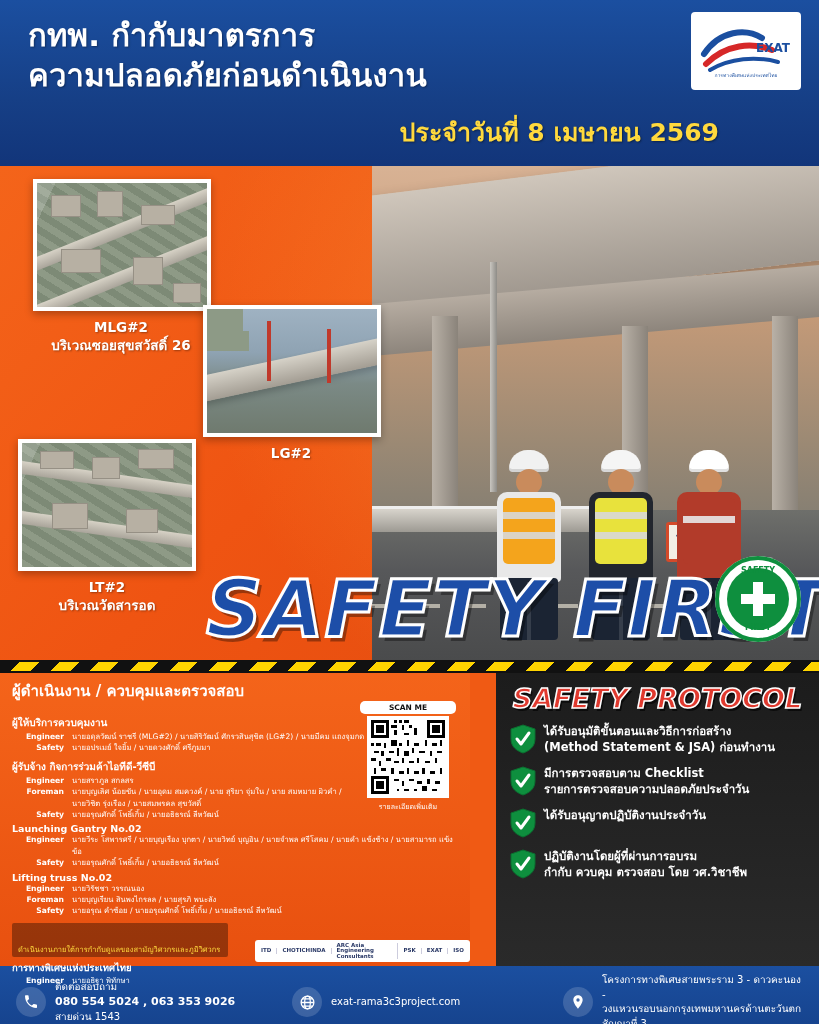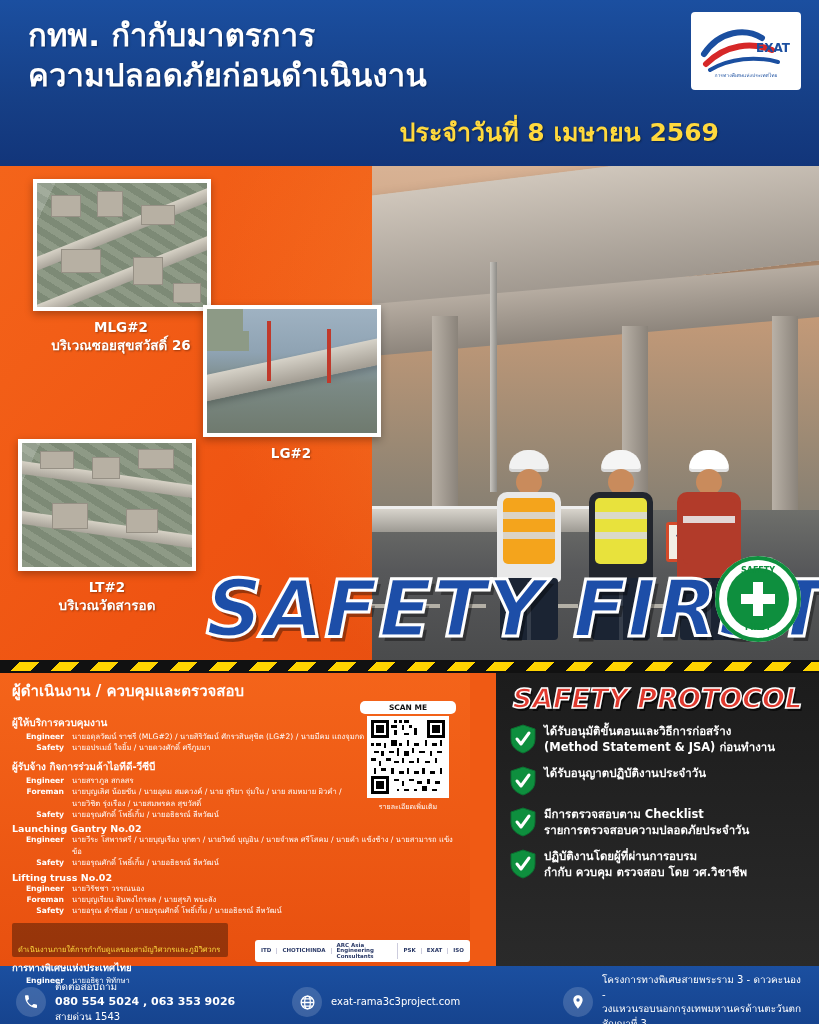--- a/index.html
+++ b/index.html
@@ -654,32 +654,32 @@
 (Method Statement &amp; JSA) ก่อนทำงาน</div>
       </div>
 
       <div class="proto">
         <span class="shield">
           <svg width="26" height="30" viewBox="0 0 26 30">
             <path d="M13 1 L25 5 V15 C25 23 19 27 13 29 C7 27 1 23 1 15 V5 Z" fill="#0e8f3e" stroke="#0b6f30" stroke-width="1"></path>
             <path d="M7 15 L11 20 L19 9" stroke="#fff" stroke-width="3" fill="none" stroke-linecap="round" stroke-linejoin="round"></path>
           </svg>
         </span>
-        <div class="proto-text" style="white-space:pre-line;">ได้รับอนุญาตปฏิบัติงานประจำวัน</div>
+        <div class="proto-text" style="white-space:pre-line;">มีการตรวจสอบตาม Checklist
+รายการตรวจสอบความปลอดภัยประจำวัน</div>
       </div>
 
       <div class="proto">
         <span class="shield">
           <svg width="26" height="30" viewBox="0 0 26 30">
             <path d="M13 1 L25 5 V15 C25 23 19 27 13 29 C7 27 1 23 1 15 V5 Z" fill="#0e8f3e" stroke="#0b6f30" stroke-width="1"></path>
             <path d="M7 15 L11 20 L19 9" stroke="#fff" stroke-width="3" fill="none" stroke-linecap="round" stroke-linejoin="round"></path>
           </svg>
         </span>
-        <div class="proto-text" style="white-space:pre-line;">มีการตรวจสอบตาม Checklist
-รายการตรวจสอบความปลอดภัยประจำวัน</div>
+        <div class="proto-text" style="white-space:pre-line;">ได้รับอนุญาตปฏิบัติงานประจำวัน</div>
       </div>
 
       <div class="proto">
         <span class="shield">
           <svg width="26" height="30" viewBox="0 0 26 30">
             <path d="M13 1 L25 5 V15 C25 23 19 27 13 29 C7 27 1 23 1 15 V5 Z" fill="#0e8f3e" stroke="#0b6f30" stroke-width="1"></path>
             <path d="M7 15 L11 20 L19 9" stroke="#fff" stroke-width="3" fill="none" stroke-linecap="round" stroke-linejoin="round"></path>
           </svg>
         </span>
         <div class="proto-text" style="white-space:pre-line;">ปฏิบัติงานโดยผู้ที่ผ่านการอบรม

